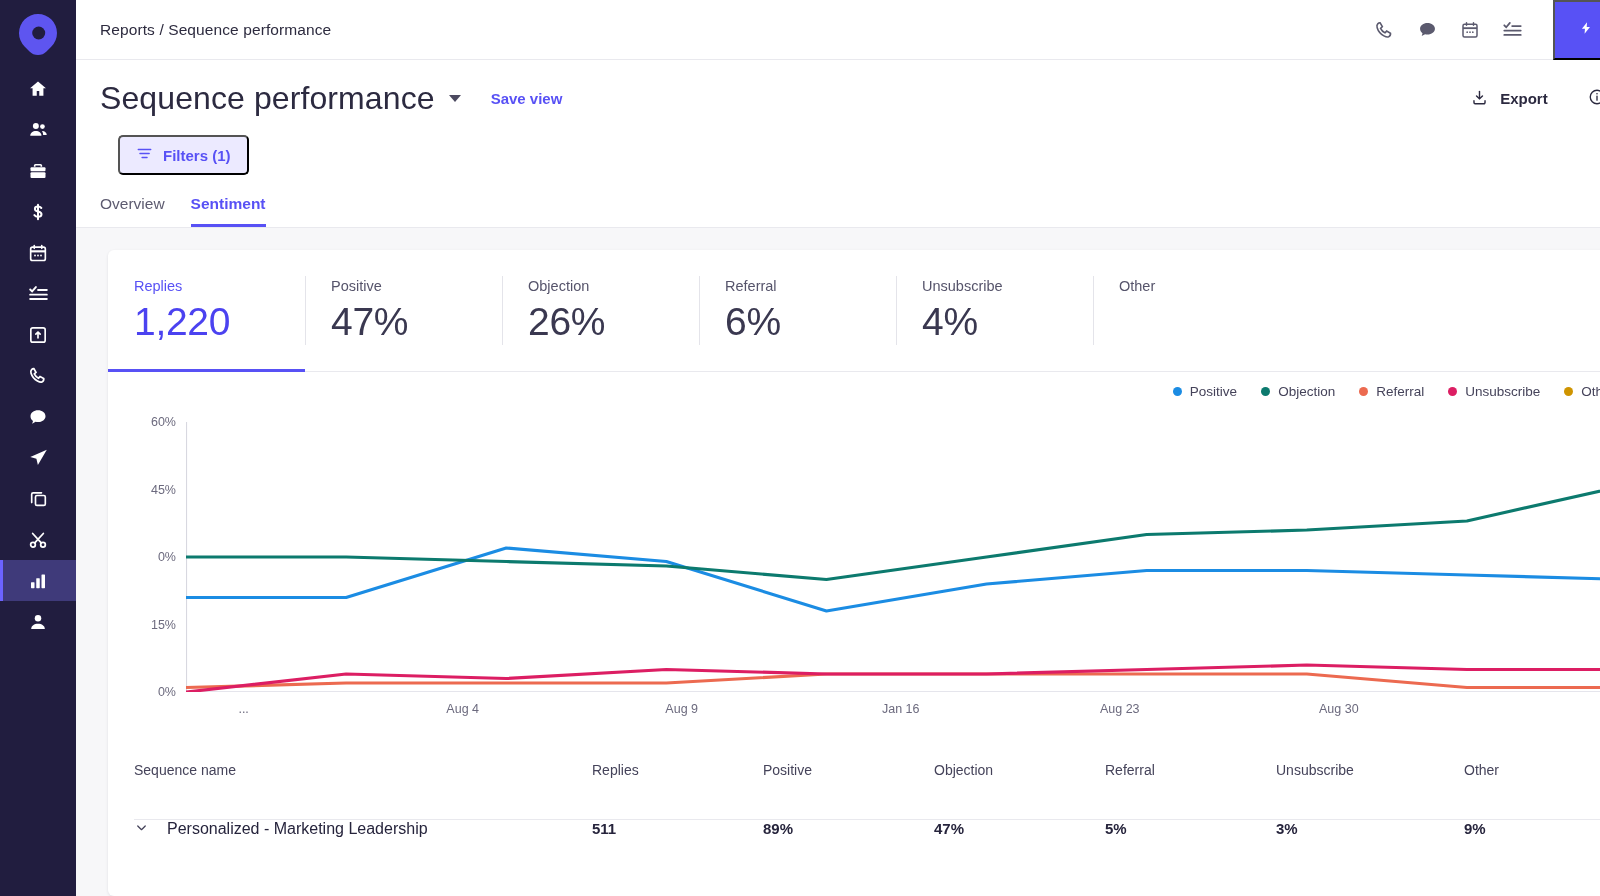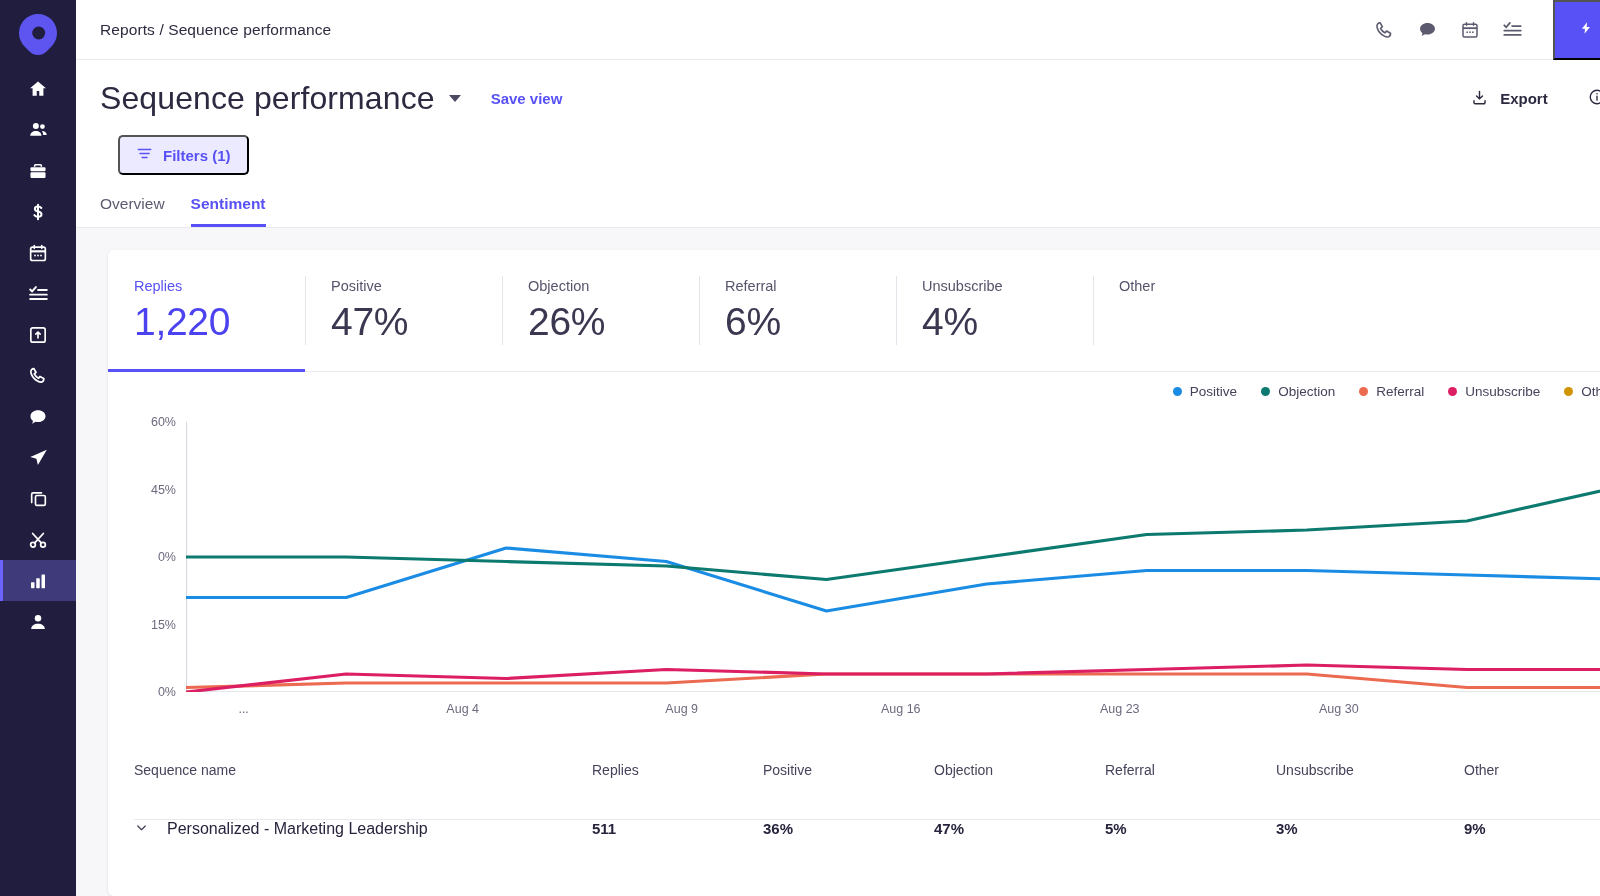--- a/index.html
+++ b/index.html
@@ -456,21 +456,21 @@
                   <polyline points="0,175.5 148.88888888888889,175.5 297.77777777777777,126 446.66666666666663,139.5 595.5555555555555,189 744.4444444444445,162 893.3333333333333,148.5 1042.2222222222222,148.5 1191.111111111111,153 1340,157.5" fill="none" stroke="#1b8ce3" stroke-width="3.2" stroke-linejoin="round" stroke-linecap="round" vector-effect="non-scaling-stroke"></polyline>
                   <polyline points="0,135 148.88888888888889,135 297.77777777777777,139.5 446.66666666666663,144 595.5555555555555,157.5 744.4444444444445,135 893.3333333333333,112.5 1042.2222222222222,108 1191.111111111111,99 1340,63" fill="none" stroke="#0c7a6e" stroke-width="3.2" stroke-linejoin="round" stroke-linecap="round" vector-effect="non-scaling-stroke"></polyline>
                   <polyline points="0,265.5 148.88888888888889,261 297.77777777777777,261 446.66666666666663,261 595.5555555555555,252 744.4444444444445,252 893.3333333333333,252 1042.2222222222222,252 1191.111111111111,265.5 1340,265.5" fill="none" stroke="#ec6a50" stroke-width="3.2" stroke-linejoin="round" stroke-linecap="round" vector-effect="non-scaling-stroke"></polyline>
                   <polyline points="0,270 148.88888888888889,252 297.77777777777777,256.5 446.66666666666663,247.5 595.5555555555555,252 744.4444444444445,252 893.3333333333333,247.5 1042.2222222222222,243 1191.111111111111,247.5 1340,247.5" fill="none" stroke="#dc1e63" stroke-width="3.2" stroke-linejoin="round" stroke-linecap="round" vector-effect="non-scaling-stroke"></polyline>
                 </svg>
             </div>
             <div class="xlabels" id="xlabels">
                 <div class="xlabel" style="left: 4%;">...</div>
                 <div class="xlabel" style="left: 19.2%;">Aug 4</div>
                 <div class="xlabel" style="left: 34.4%;">Aug 9</div>
-                <div class="xlabel" style="left: 49.6%;">Aug 16</div>
+                <div class="xlabel" style="left: 49.6%;">Jan 16</div>
                 <div class="xlabel" style="left: 64.8%;">Aug 23</div>
                 <div class="xlabel" style="left: 80%;">Aug 30</div>
               </div>
           </div>
         </div>
 
         <div class="table">
           <div class="trow thead">
             <div class="cell c-name">Sequence name</div>
             <div class="cell c-num">Replies</div>
@@ -483,21 +483,21 @@
           <div class="trow tbody-row">
             <div class="cell c-name">
               <span class="chev">
                 <svg width="15" height="15" viewBox="0 0 24 24" fill="none" stroke="#45435a" stroke-width="2" stroke-linecap="round" stroke-linejoin="round">
                     <path d="M6 9.5 12 15.5 18 9.5"></path>
                   </svg>
               </span>
               <span class="nm">Personalized - Marketing Leadership</span>
             </div>
             <div class="cell c-num">511</div>
-            <div class="cell c-num">36%</div>
+            <div class="cell c-num">89%</div>
             <div class="cell c-num">47%</div>
             <div class="cell c-num">5%</div>
             <div class="cell c-num w-unsub">3%</div>
             <div class="cell c-num">9%</div>
           </div>
         </div>
 
       </div>
     </div>
   </div>

